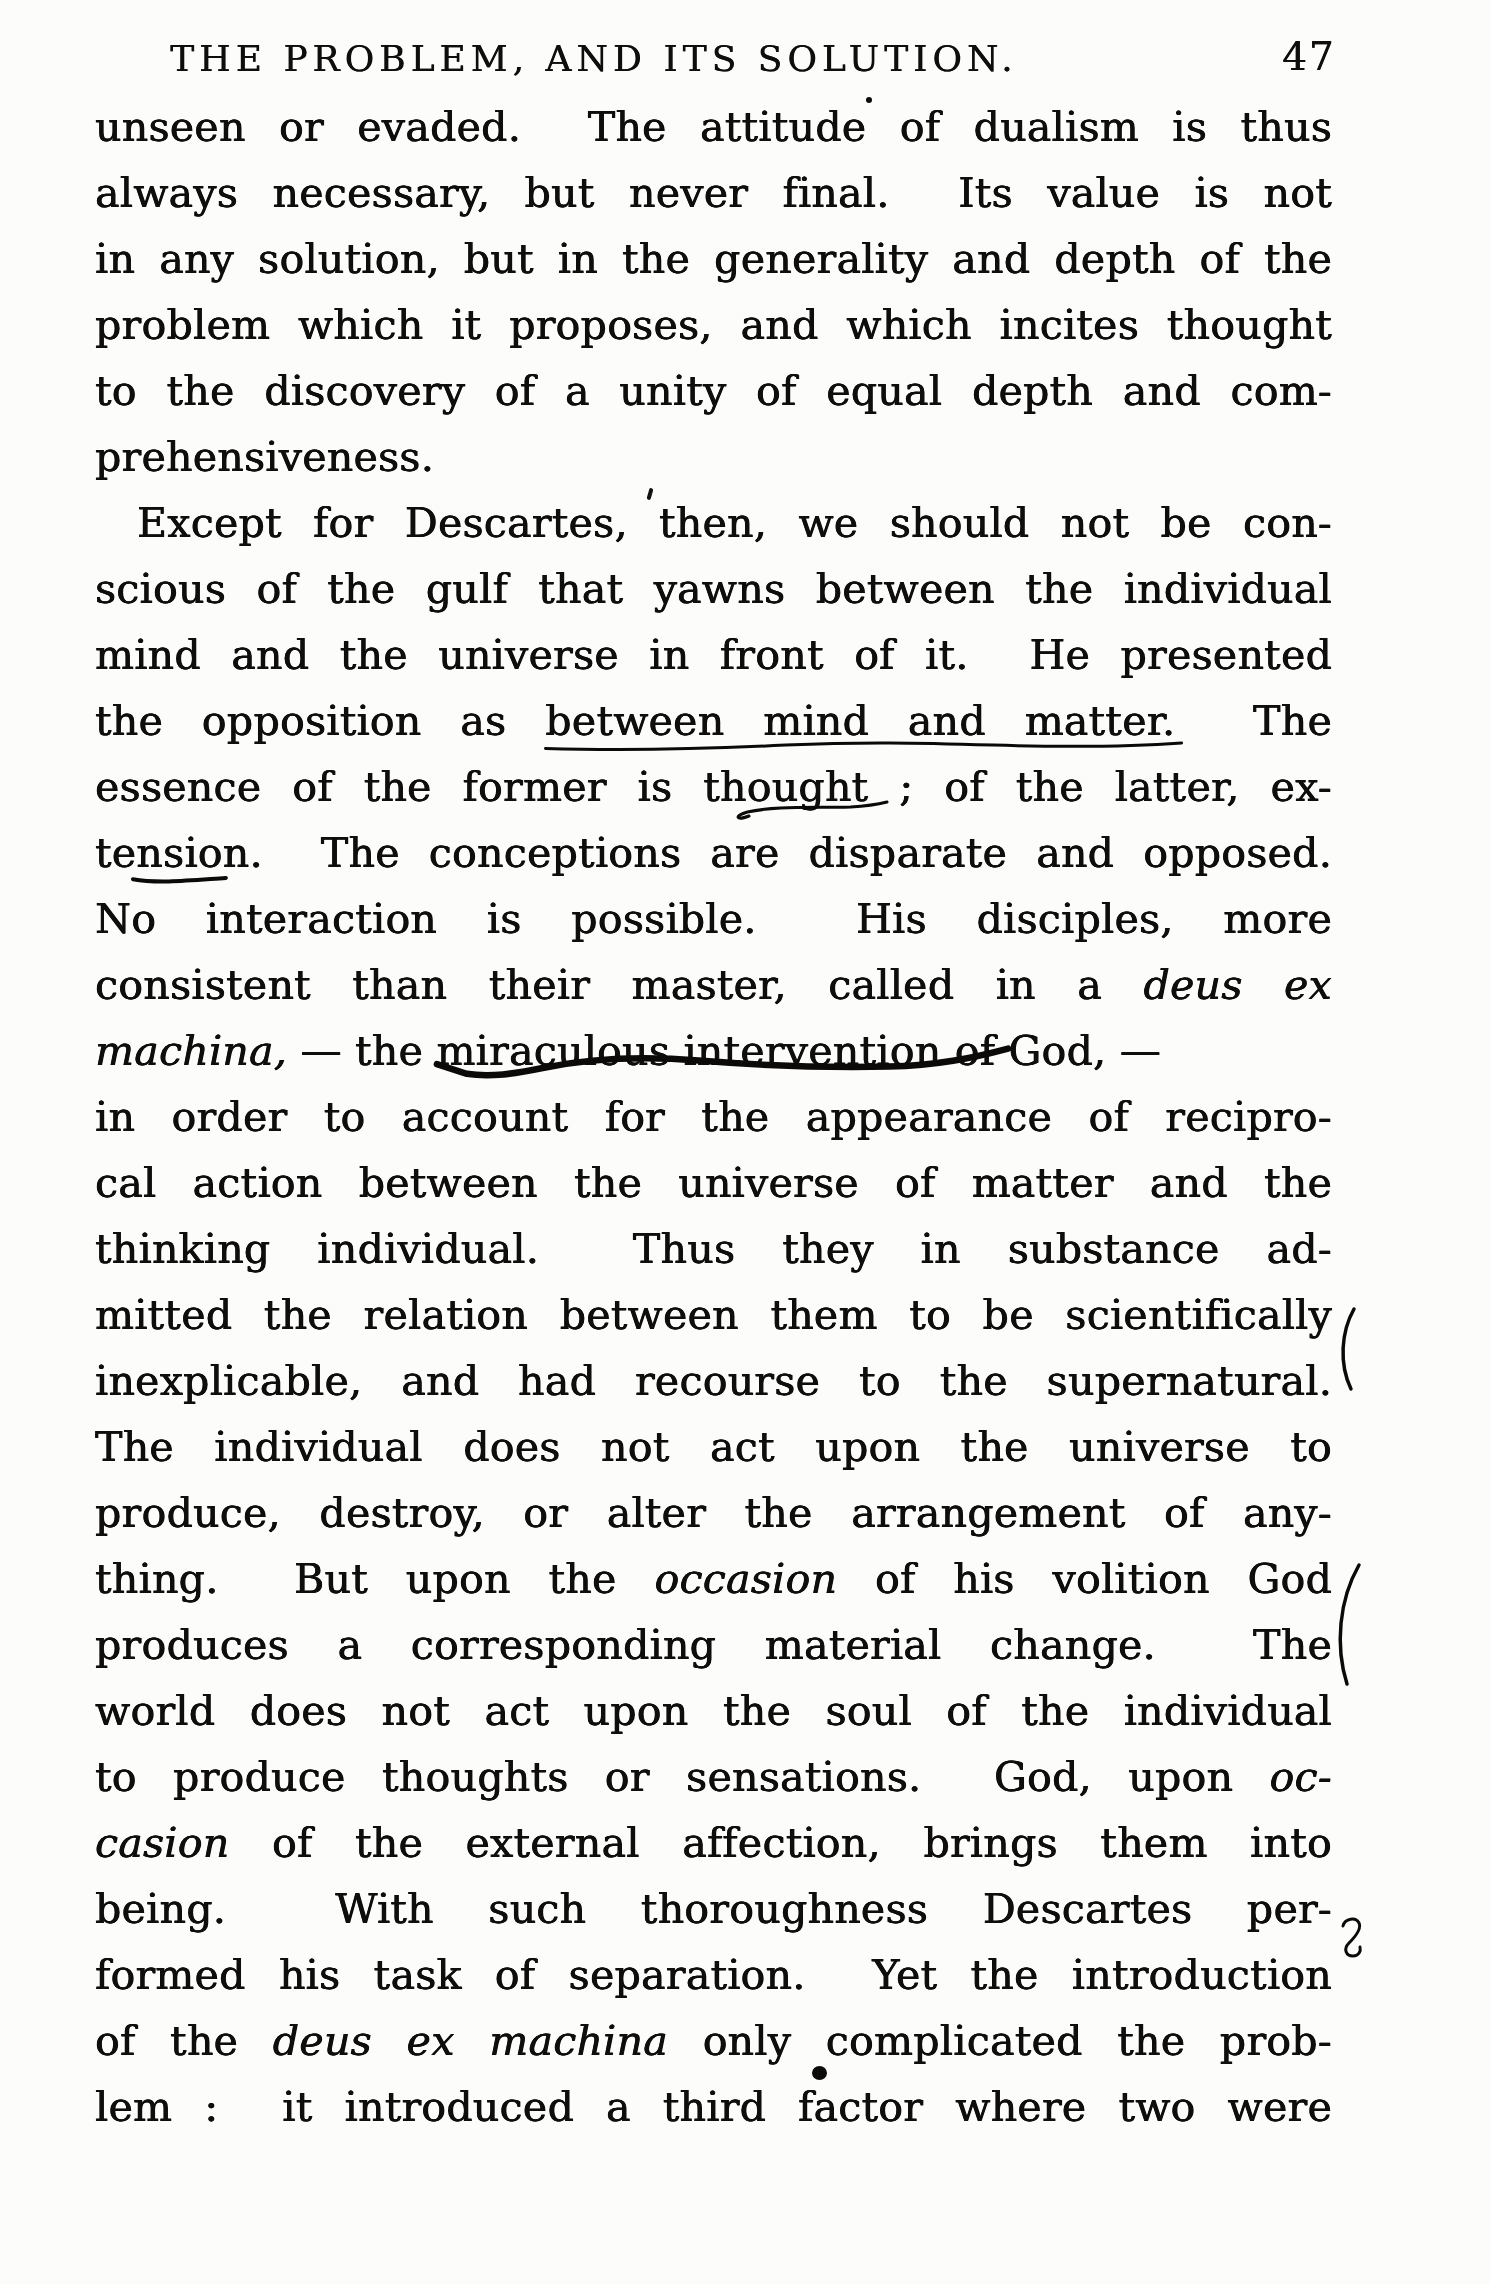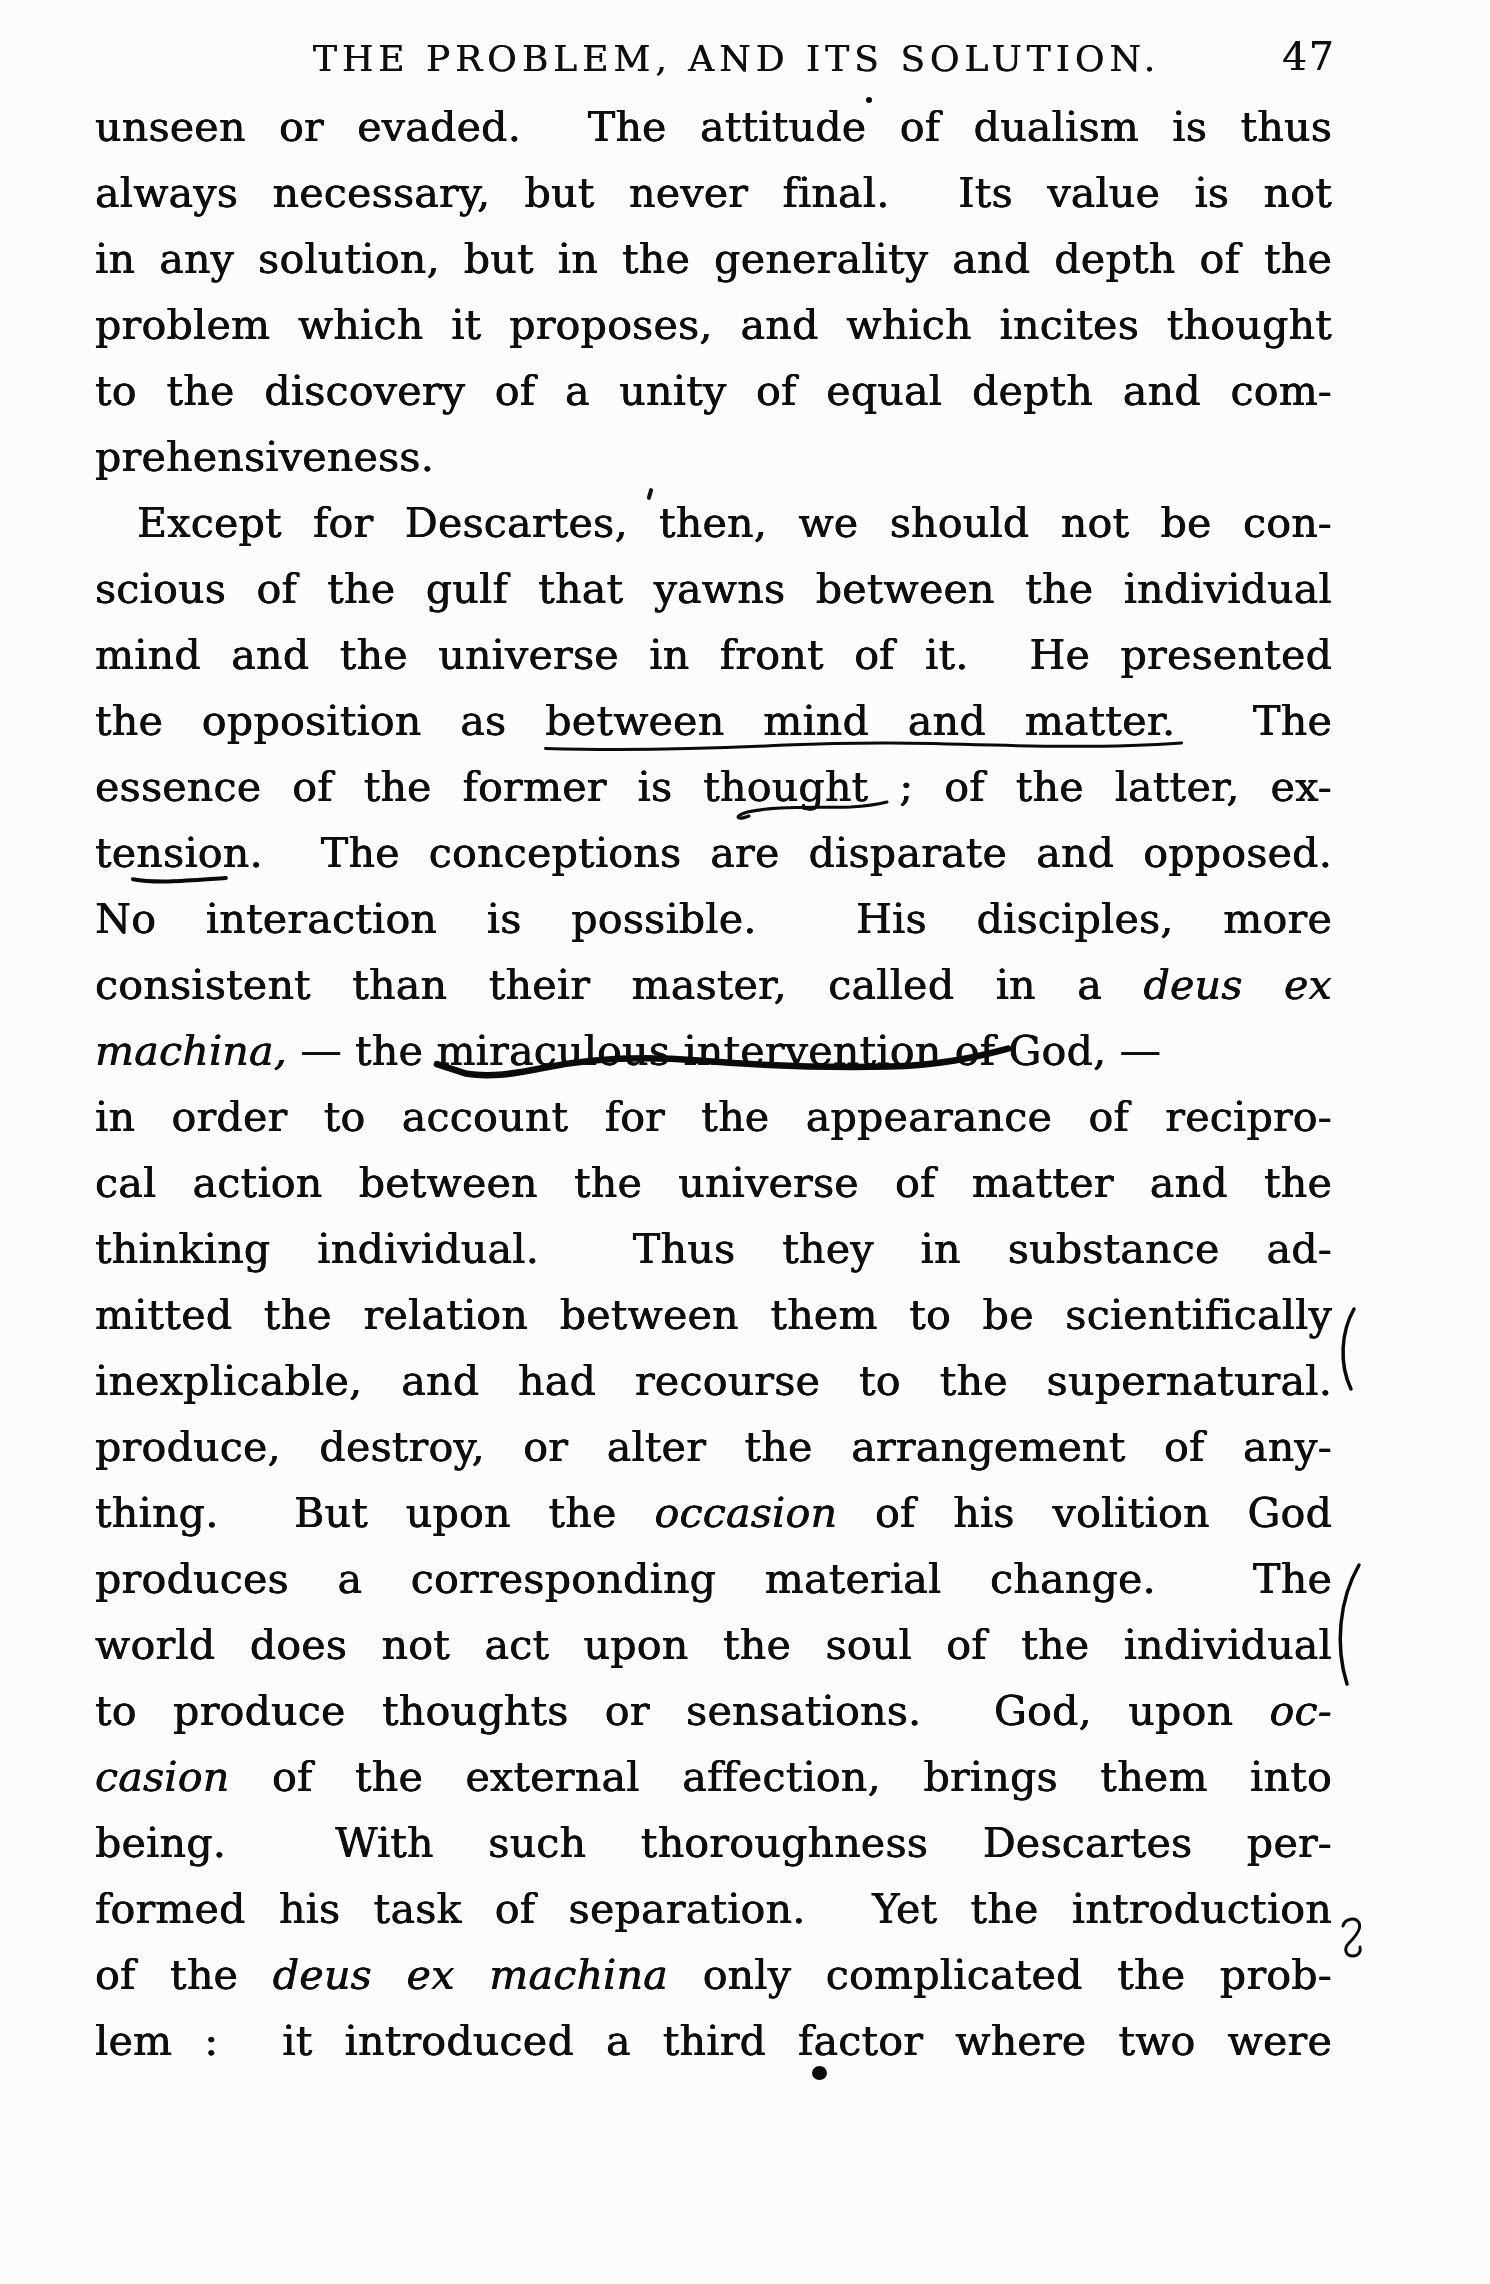--- a/index.html
+++ b/index.html
@@ -3,21 +3,21 @@
 <meta charset="utf-8">
 <style>
   html,body{margin:0;padding:0;background:#d9d9d6;}
   .page{
     position:relative;width:1490px;height:2284px;background:#fcfcfa;
     font-family:"DejaVu Serif","Liberation Serif",serif;color:#0f0e0c;
     overflow:hidden;
   }
   
   .header-title{
-    position:absolute;left:170px;top:38px;width:990px;text-align:right;
+    position:absolute;left:170px;top:38px;width:990px;text-align:left;
     font-size:36px;letter-spacing:5px;white-space:nowrap;
     text-shadow:0.5px 0 0 currentColor;
   }
   .page-number{
     position:absolute;left:1282px;top:34px;font-size:39px;letter-spacing:2px;
     text-shadow:0.5px 0 0 currentColor;
   }
   
   .text-block{position:absolute;left:95px;top:94px;width:1237px;}
   .line{
@@ -72,20 +72,21 @@
       <div class="line"><span>No interaction is possible.&nbsp; His disciples, more</span></div>
       <div class="line"><span>consistent than their master, called in a </span><span class="it">deus ex</span></div>
       <div class="line short"><span class="it">machina,</span><span> — the </span><span class="annot a-wavy">miraculous intervention of <svg viewBox="0 0 100 30" preserveAspectRatio="none">
             <path d="M2,16 L7,24 C11,27 15,24 20,19 C28,11 36,9 46,13 C56,17 68,19 78,18 C86,17 92,11 98,3" stroke-width="6.5" vector-effect="non-scaling-stroke"></path>
           </svg></span><span>God, —</span></div>
       <div class="line"><span>in order to account for the appearance of recipro-</span></div>
       <div class="line"><span>cal action between the universe of matter and the</span></div>
       <div class="line"><span>thinking individual.&nbsp; Thus they in substance ad-</span></div>
       <div class="line"><span>mitted the relation between them to be scientifically</span></div>
       <div class="line"><span>inexplicable, and had recourse to the supernatural.</span></div>
+      <div class="line"><span>The individual does not act upon the universe to</span></div>
       <div class="line"><span>produce, destroy, or alter the arrangement of any-</span></div>
       <div class="line"><span>thing.&nbsp; But upon the </span><span class="it">occasion</span><span> of his volition God</span></div>
       <div class="line"><span>produces a corresponding material change.&nbsp; The</span></div>
       <div class="line"><span>world does not act upon the soul of the individual</span></div>
       <div class="line"><span>to produce thoughts or sensations.&nbsp; God, upon </span><span class="it">oc-</span></div>
       <div class="line"><span class="it">casion</span><span> of the external affection, brings them into</span></div>
       <div class="line"><span>being.&nbsp; With such thoroughness Descartes per-</span></div>
       <div class="line"><span>formed his task of separation.&nbsp; Yet the introduction</span></div>
       <div class="line"><span>of the </span><span class="it">deus ex machina</span><span> only complicated the prob-</span></div>
       <div class="line"><span>lem :&nbsp; it introduced a third factor where two were</span></div>

